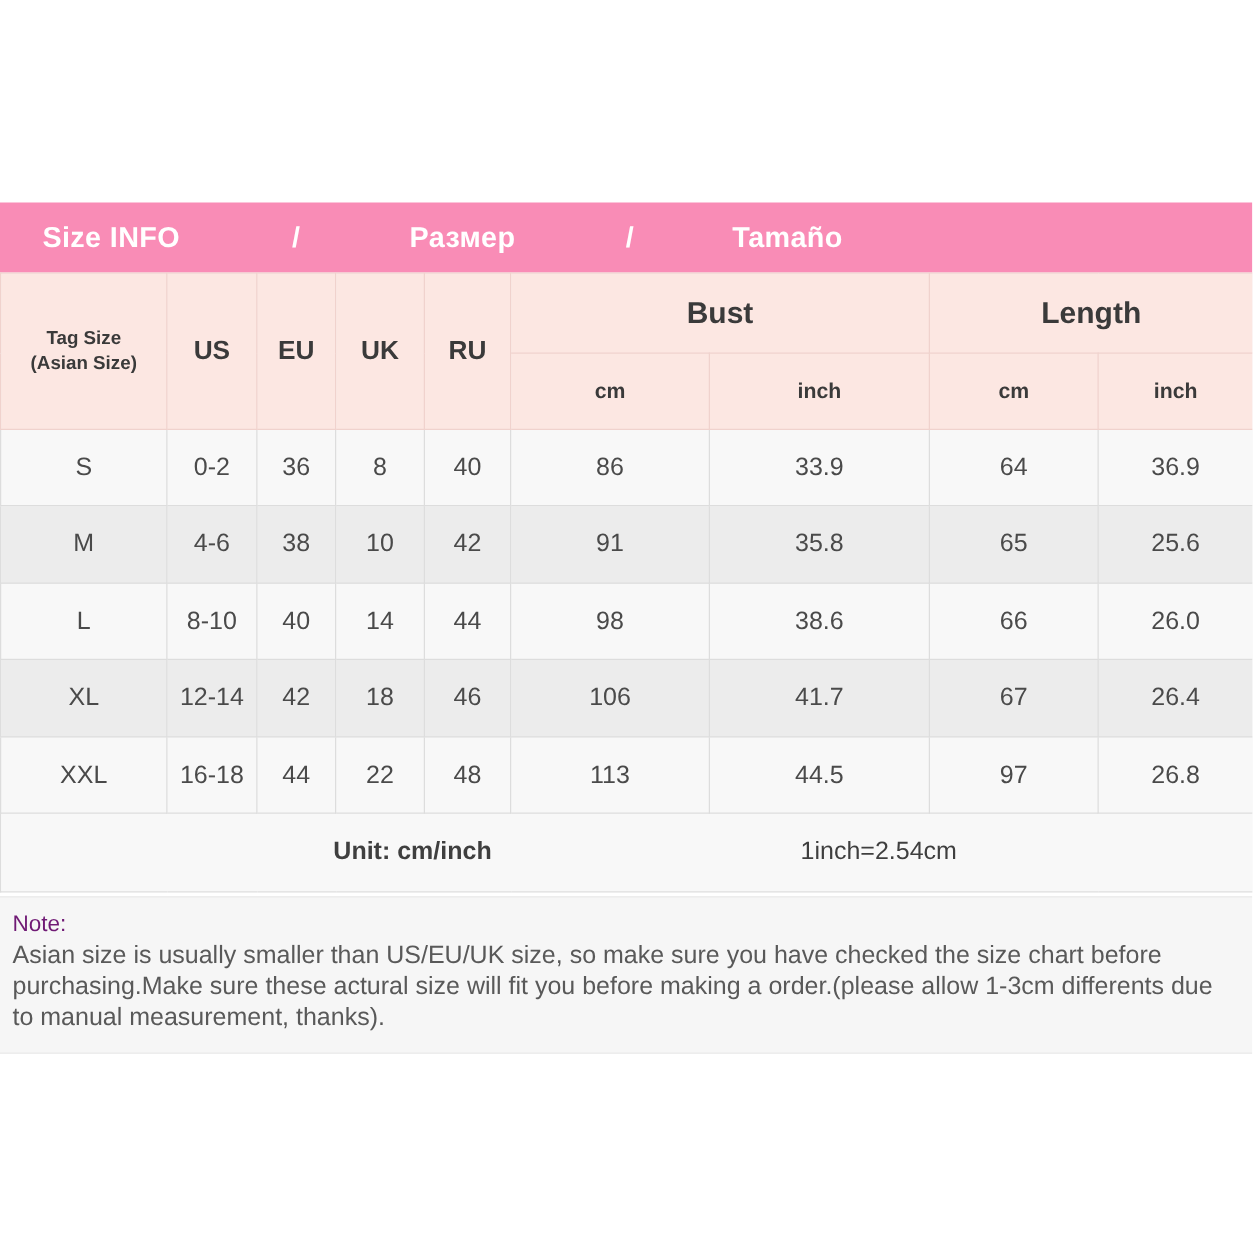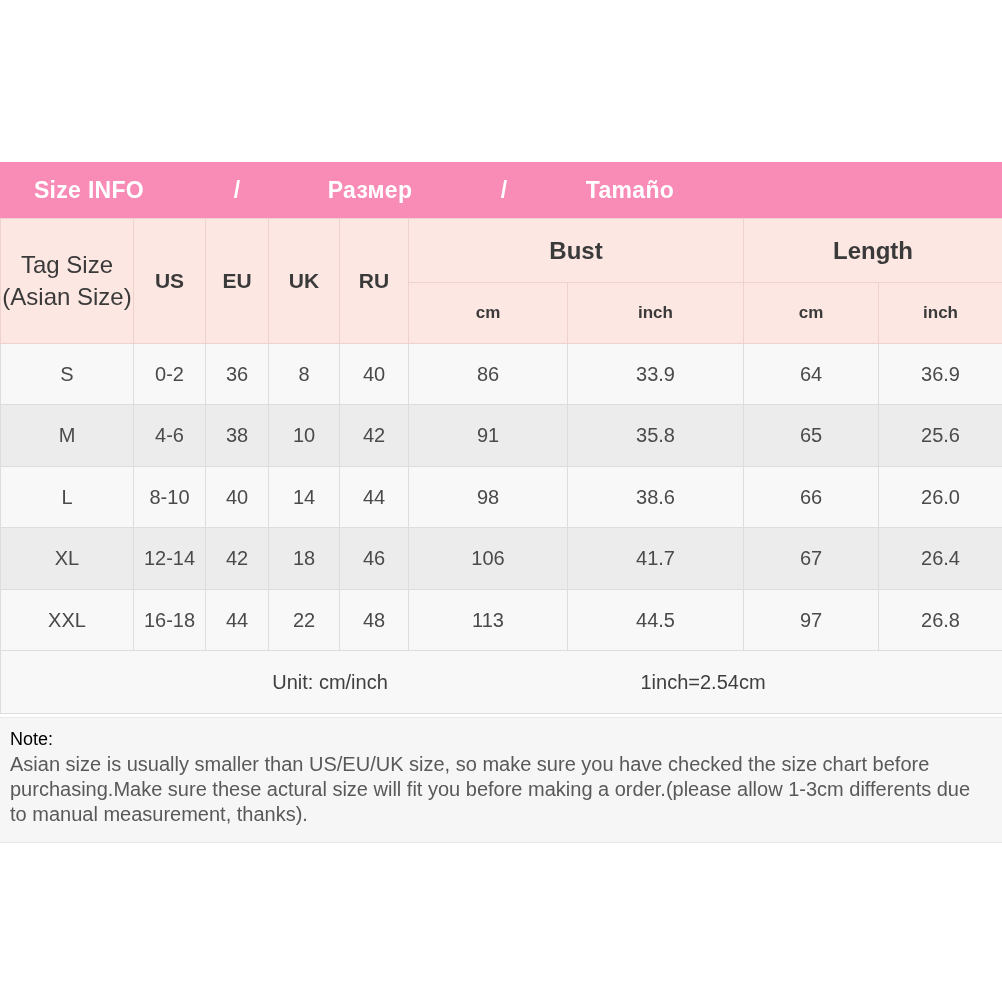--- a/index.html
+++ b/index.html
@@ -30,47 +30,47 @@
     text-align:center; vertical-align:middle; padding:0;
     font-family:"Liberation Sans", sans-serif;
   }
   .size-table th.ph {
     background:var(--table-header-bg, #FCE7E2);
     border-color:var(--pink-grid-line, #F0D2CD);
     color:#3A3A3A;
   }
   tr.group-row { height:64px; }
   tr.sub-row   { height:61px; }
-  .corner  { font-size:24px; font-weight:normal; line-height:1.35; }
+  .corner  { font-size:15px; font-weight:bold; line-height:1.35; }
   .col-h   { font-size:21px; font-weight:bold; }
   .group-h { font-size:24px; font-weight:bold; }
   .sub-h   { font-size:17px; font-weight:bold;margin-top:44px; }
 
   tr.dr td { font-size:20px; color:var(--cell-text, #4A4A4A); }
   tr.r-light td { background:var(--row-light-bg, #F8F8F8); }
   tr.r-dark  td { background:var(--row-dark-bg, #ECECEC); }
   tr.h61 { height:61px; } tr.h62 { height:62px; }
 
   tr.unit-row td {
     background:var(--row-light-bg, #F8F8F8); height:62px; position:relative;
     font-size:20px; color:#3F3F3F;
   }
   .unit-a, .unit-b {
     position:absolute; top:50%; transform:translate(-50%,-50%); white-space:nowrap;
   }
-  .unit-a { left:329px; } .unit-b { left:702px; }
+  .unit-a { left:329px;font-weight:bold; } .unit-b { left:702px; }
 
   
   .note-box {
     position:absolute; left:0; top:717px; width:1002px; height:126px;
     background:var(--note-bg, #F6F6F6); box-sizing:border-box;
     padding:9px 20px 0 10px;
     border-top:1px solid #E9E9E9; border-bottom:1px solid #E9E9E9;
   }
-  .note-title { font-size:18px; color:#000000; line-height:25px; }
+  .note-title { font-size:18px; color:#701a75; line-height:25px; }
   .note-body  { font-size:20px; color:var(--note-text, #595959); line-height:25px; }
 </style>
 </head>
 <body>
 
 <div class="canvas">
 
   <div class="size-bar">
     <span class="bar-item bi0">Size INFO</span>
     <span class="bar-item bi1">/</span>

